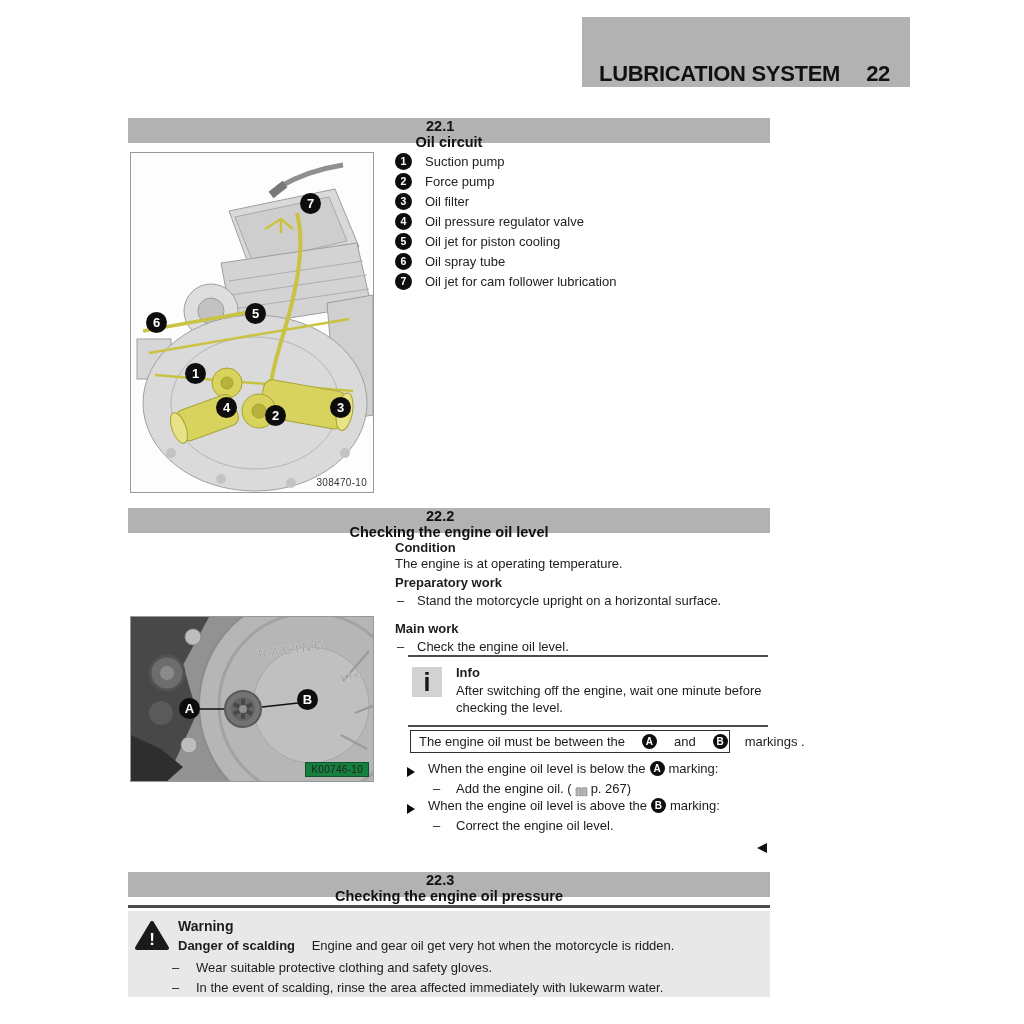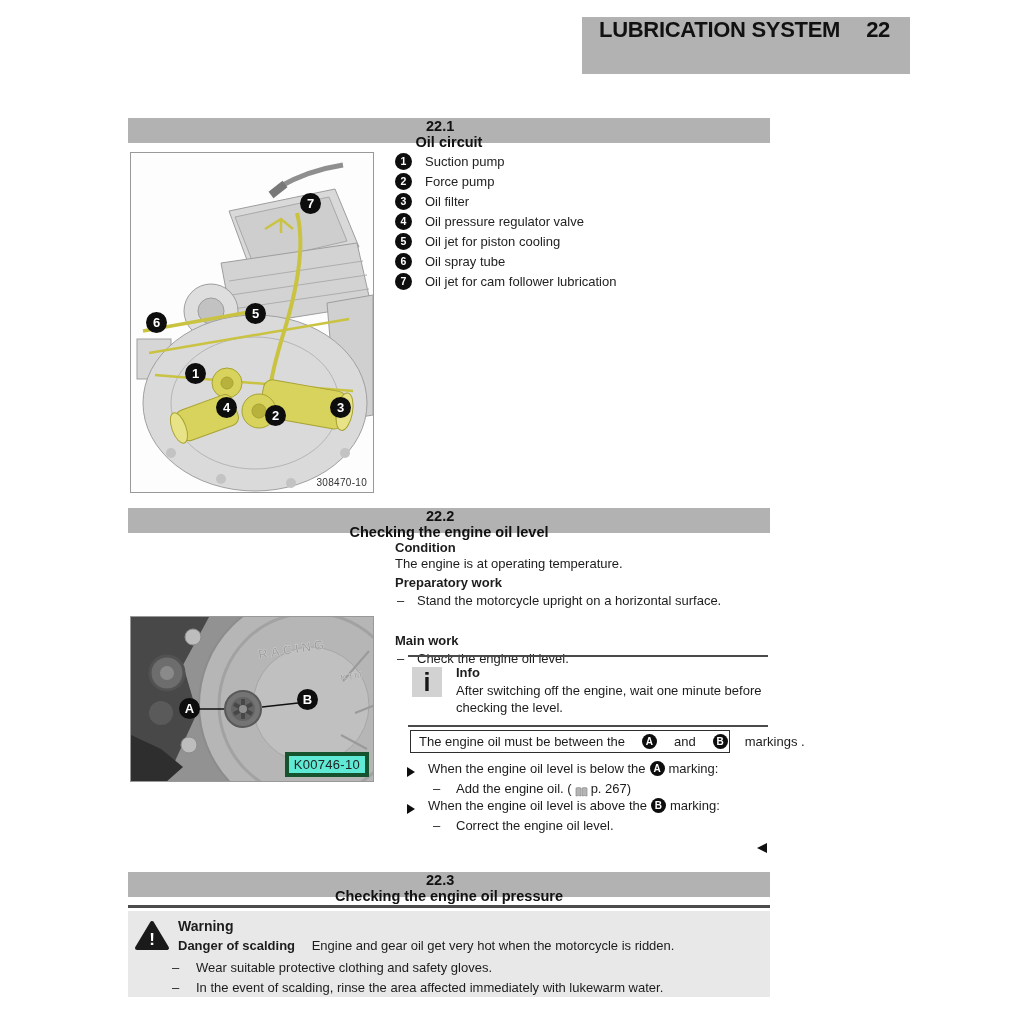--- a/index.html
+++ b/index.html
@@ -3,22 +3,22 @@
 <meta charset="utf-8">
 <style>
   * { margin:0; padding:0; box-sizing:border-box; }
   html,body { background:#ffffff; }
   .page {
     position:relative; width:1024px; height:1024px; background:#ffffff;
     font-family:"Liberation Sans", sans-serif; color:#1c1c1c; overflow:hidden;
   }
   
   .chapter-bar {
-    position:absolute; left:582px; top:17px; width:328px; height:57px;
-    background:#b2b2b2; display:flex; align-items:flex-start; justify-content:flex-end;
+    position:absolute; left:582px; top:17px; width:328px; height:70px;
+    background:#b2b2b2; display:flex; align-items:flex-end; justify-content:flex-end;
     padding-right:20px; gap:26px;
   }
   .chapter-bar .t { font-size:22px; font-weight:bold; color:#111; letter-spacing:-0.3px; }
   
   .sec-bar {
     position:absolute; left:128px; width:642px; height:25px; background:#b2b2b2;
     display:flex; align-items:center; font-weight:bold; font-size:14.5px; color:#111;flex-direction:column;
   }
   .sec-num { padding-left:7px; width:60px; }
   
@@ -28,38 +28,38 @@
   .fig svg { display:block; }
   .callout {
     position:absolute; width:21px; height:21px; border-radius:50%;
     background:#0d0d0d; color:#fff; font-weight:bold; font-size:13px;
     display:flex; align-items:center; justify-content:center;
   }
   .fig-caption {
     position:absolute; right:6px; bottom:4px; font-size:10px; color:#333; letter-spacing:0.3px;
   }
   .fig-caption-box {
-    position:absolute; right:4px; bottom:4px; font-size:13px; color:#222;
-    background:#5eead4; border:4px solid #14532d; padding:1px 5px; letter-spacing:0.3px;
+    position:absolute; right:4px; bottom:4px; font-size:10px; color:#222;
+    background:#15803d; border:1px solid #14532d; padding:1px 5px; letter-spacing:0.3px;
   }
   
   .legend { position:absolute; left:395px; top:151px; }
   .legend-row { display:flex; align-items:center; height:20px; }
   .legend-badge, .inline-badge {
     width:17px; height:17px; border-radius:50%; background:#0d0d0d; color:#fff;
     font-weight:bold; font-size:10.5px; display:flex; align-items:center;
     justify-content:center; flex:0 0 auto;
   }
   .legend-label { margin-left:13px; font-size:13px; color:#222; }
   .inline-badge { width:15px; height:15px; font-size:10px; }
   
   .proc { position:absolute; left:395px; top:540px; width:375px; font-size:13px; }
   .proc h4 { font-size:13px; font-weight:bold; line-height:16px; }
   .proc p  { line-height:16px; }
-  .mt3 { margin-top:3px; } .mt8 { margin-top:24px; }
+  .mt3 { margin-top:3px; } .mt8 { margin-top:12px; }
   .dash-row { display:flex; line-height:16px; margin-top:2px; }
   .dash-row .d { width:22px; padding-left:2px; flex:0 0 auto; }
   
   .info-box {
     position:absolute; left:408px; top:655px; width:360px;
     border-top:2px solid #4a4a4a; border-bottom:2px solid #4a4a4a;
     padding:8px 0 9px 4px; display:flex;
   }
   .info-icon {
     width:30px; height:30px; background:#d2d2d2; color:#161616; flex:0 0 auto;

